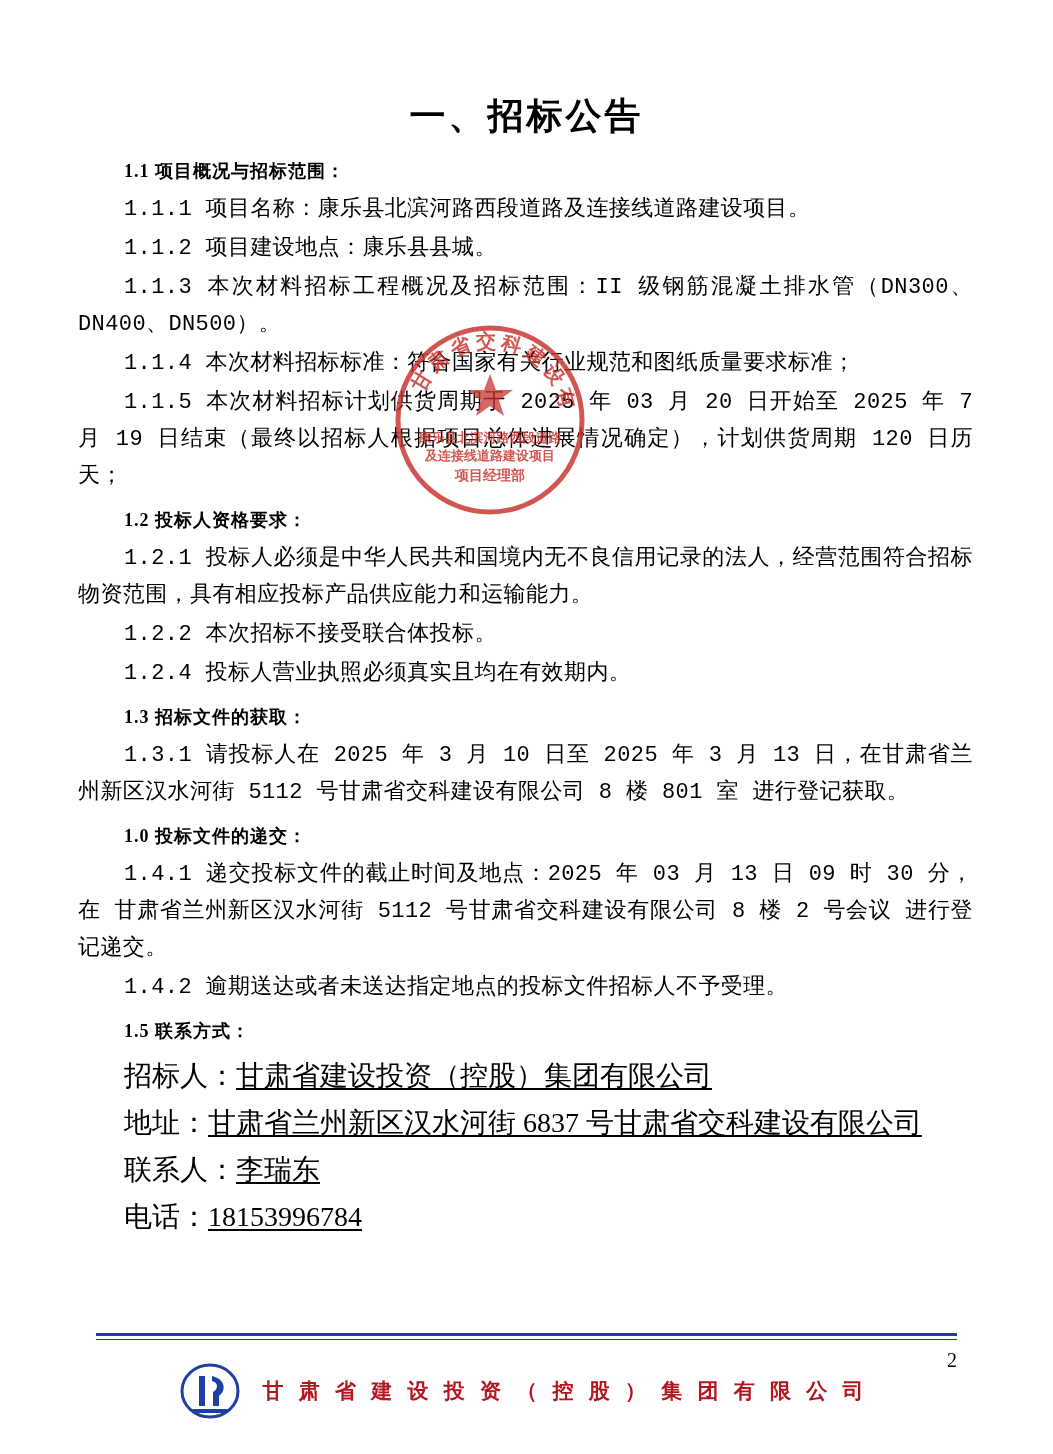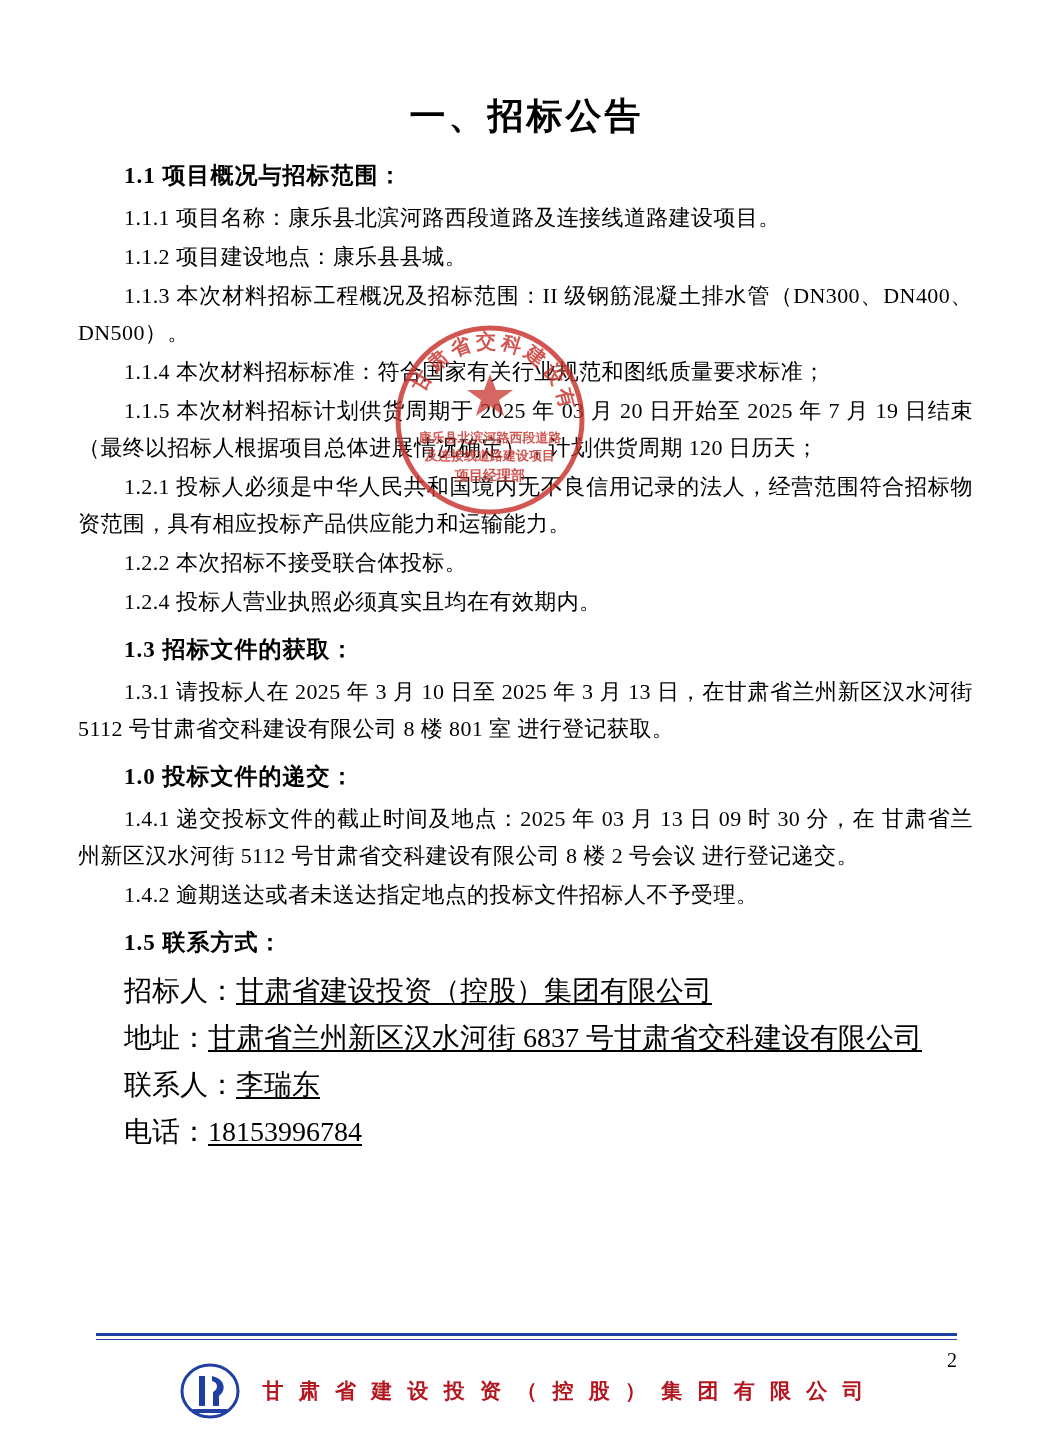--- a/index.html
+++ b/index.html
@@ -24,34 +24,35 @@
   }
   .doc-title {
     text-align: center;
     font-size: 36px;
     font-weight: bold;
     letter-spacing: 3px;
     margin: 22px 0 16px 0;
     font-family: "Liberation Serif", "DejaVu Serif", serif;
   }
   .h2 {
-    font-size: 23px;
+    font-size: 18px;
     font-weight: bold;
     margin: 10px 0 6px 0;
     text-indent: 46px;
     letter-spacing: 1px;
     line-height: 1.62;
   }
   .p {
     font-size: 22px;
     line-height: 1.68;
     margin: 0 2px 2px 0;
     text-indent: 46px;
     letter-spacing: 0.4px;
     text-align: justify;
+    font-family: Liberation Mono, monospace;
   }
   .u {
     text-decoration: underline;
     text-underline-offset: 3px;
   }
   .contact {
     font-size: 28px;
     line-height: 1.68;
     text-indent: 46px;
     margin: 0;
@@ -120,20 +121,21 @@
 
   <h1 class="doc-title">一、招标公告</h1>
 
   <div class="h2">1.1 项目概况与招标范围：</div>
   <p class="p">1.1.1 项目名称：康乐县北滨河路西段道路及连接线道路建设项目。</p>
   <p class="p">1.1.2 项目建设地点：康乐县县城。</p>
   <p class="p">1.1.3 本次材料招标工程概况及招标范围：II 级钢筋混凝土排水管（DN300、DN400、DN500）。</p>
   <p class="p">1.1.4 本次材料招标标准：符合国家有关行业规范和图纸质量要求标准；</p>
   <p class="p">1.1.5 本次材料招标计划供货周期于 2025 年 03 月 20 日开始至 2025 年 7 月 19 日结束（最终以招标人根据项目总体进展情况确定），计划供货周期 120 日历天；</p>
 
+  <div class="h2">1.2 投标人资格要求：</div>
   <p class="p">1.2.1 投标人必须是中华人民共和国境内无不良信用记录的法人，经营范围符合招标物资范围，具有相应投标产品供应能力和运输能力。</p>
   <p class="p">1.2.2 本次招标不接受联合体投标。</p>
   <p class="p">1.2.4 投标人营业执照必须真实且均在有效期内。</p>
 
   <div class="h2">1.3 招标文件的获取：</div>
   <p class="p">1.3.1 请投标人在 2025 年 3 月 10 日至 2025 年 3 月 13 日，在甘肃省兰州新区汉水河街 5112 号甘肃省交科建设有限公司 8 楼 801 室 进行登记获取。</p>
 
   <div class="h2">1.0 投标文件的递交：</div>
   <p class="p">1.4.1 递交投标文件的截止时间及地点：2025 年 03 月 13 日 09 时 30 分，在 甘肃省兰州新区汉水河街 5112 号甘肃省交科建设有限公司 8 楼 2 号会议 进行登记递交。</p>
   <p class="p">1.4.2 逾期送达或者未送达指定地点的投标文件招标人不予受理。</p>

